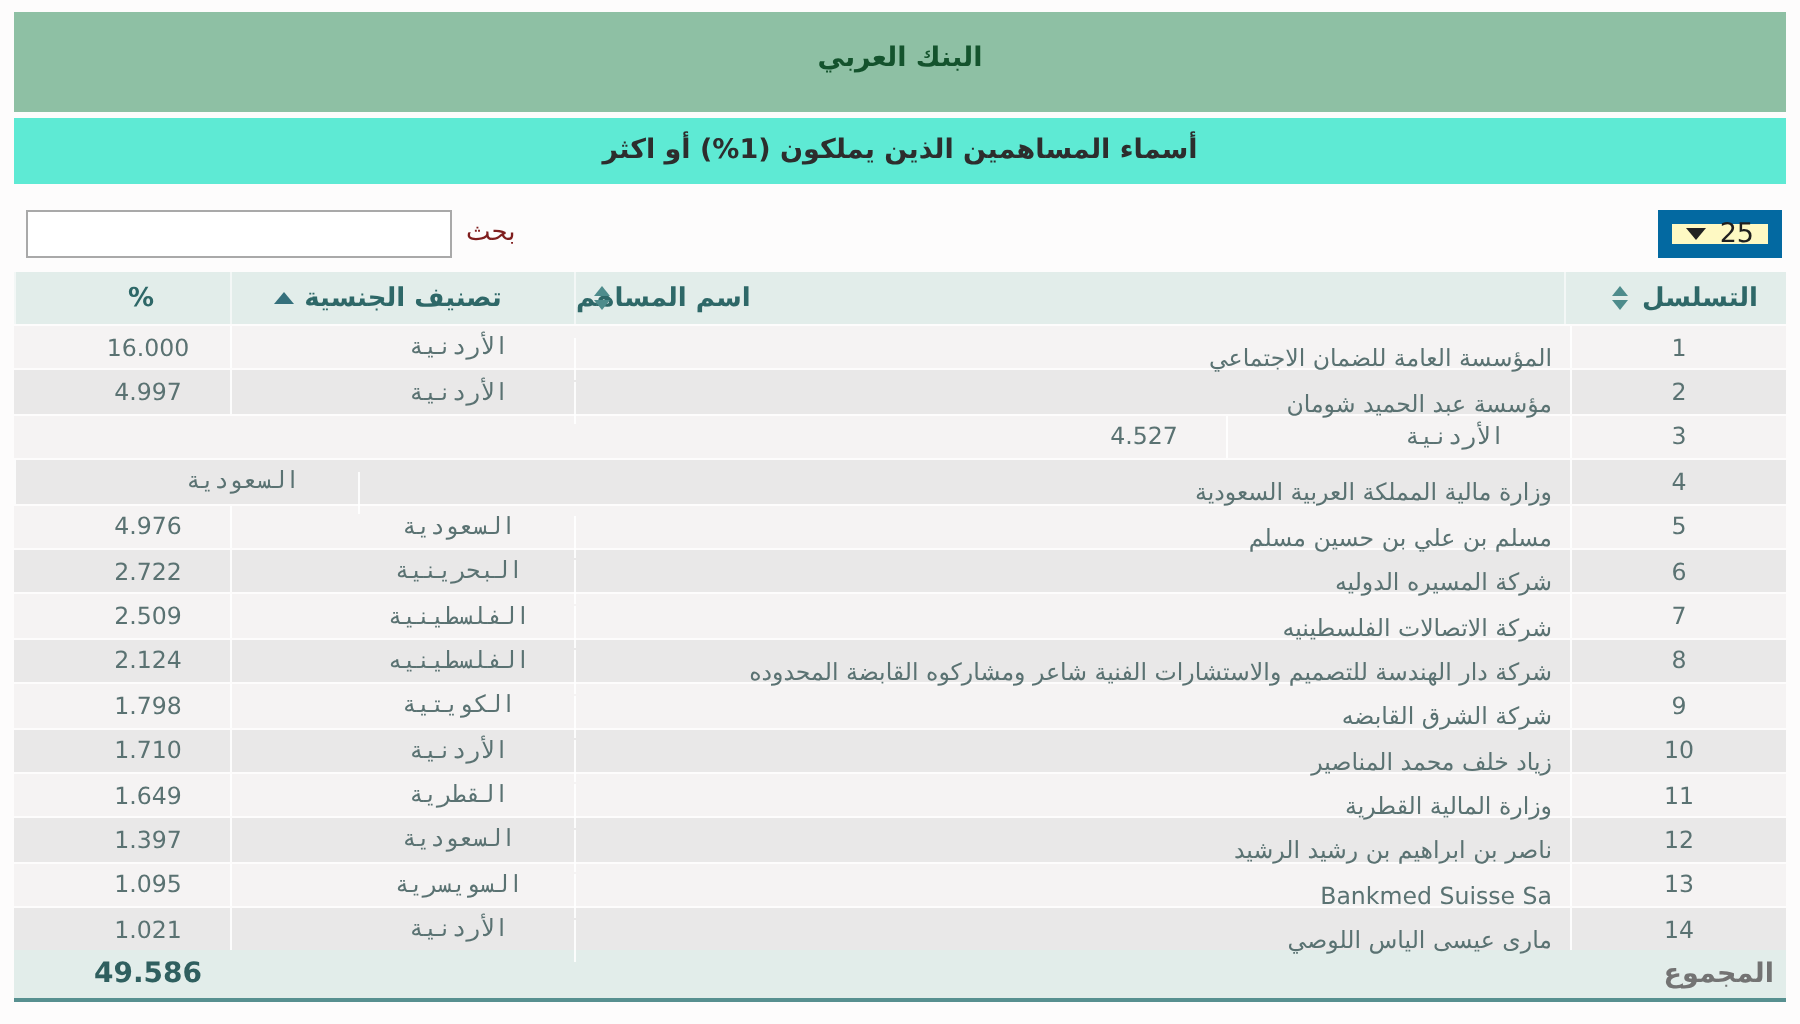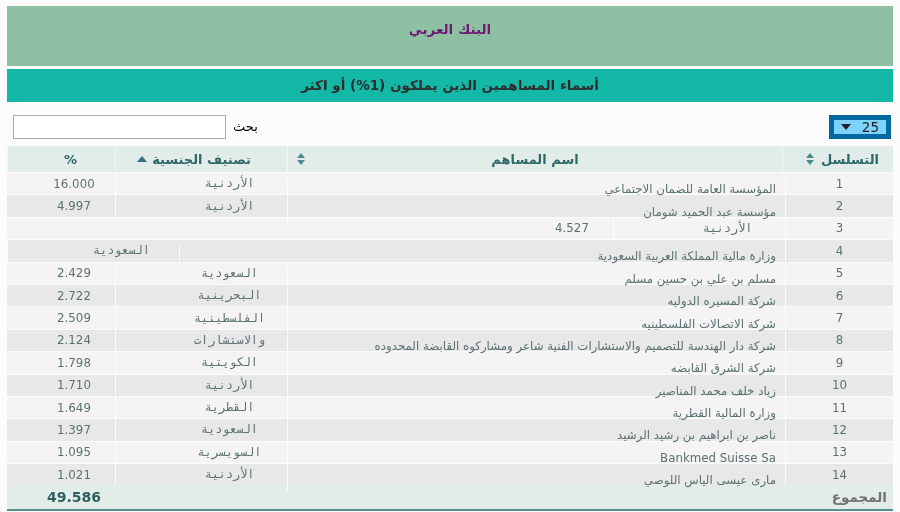--- a/index.html
+++ b/index.html
@@ -5,60 +5,60 @@
   html,body{margin:0;padding:0;background:#ffffff;}
   body{
     width:900px;height:512px;overflow:hidden;
     font-family:"DejaVu Sans","Liberation Sans",sans-serif;
     direction:rtl;background:#fdfcfc;
   }
   .page{width:900px;box-sizing:border-box;padding:6px 7px 0 7px;}
 
   
   .bank-bar{
-    height:60px;line-height:46px;background:#8ec0a4;
-    text-align:center;color:#701a75;font-weight:bold;font-size:13.5px;
+    height:50px;line-height:46px;background:#8ec0a4;
+    text-align:center;color:#14532d;font-weight:bold;font-size:13.5px;
   }
   .subtitle-bar{
-    margin-top:3px;height:33px;line-height:33px;background:#14b8a6;
+    margin-top:3px;height:33px;line-height:33px;background:#5eead4;
     text-align:center;color:#2d2d2d;font-weight:bold;font-size:13.5px;
   }
 
   
   .controls{
     margin-top:11px;height:27px;display:flex;align-items:center;
     justify-content:space-between;padding:0 2px 0 6px;
   }
   .page-size{
-    width:62px;height:24px;border:5px solid #0369a1;background:#7dd3fc;
+    width:62px;height:24px;border:7px solid #0369a1;background:#fef9c3;
     display:flex;align-items:center;justify-content:space-between;
     padding:0 7px;box-sizing:border-box;cursor:pointer;
   }
   .page-size .val{font-size:13.5px;color:#1f1f1f;}
   .caret-down{
     width:0;height:0;border-left:5px solid transparent;
     border-right:5px solid transparent;border-top:6px solid #222;
   }
   .search-group{display:flex;align-items:center;gap:7px;}
-  .search-label{font-size:13px;color:#000000;}
+  .search-label{font-size:13px;color:#7f1d1d;}
   .search-input{
     width:213px;height:24px;border:1px solid #a9a9a9;background:#fff;
     box-sizing:border-box;padding:0 6px;font-size:12px;direction:rtl;
   }
 
   
   .table{margin-top:6px;border-bottom:2px solid #579090;}
   .thead{
     position:relative;display:flex;height:26px;background:#e2edea;
     color:#2e6868;font-weight:bold;font-size:13px;align-items:center;
   }
   .thead .th{height:100%;display:flex;align-items:center;box-sizing:border-box;
     border-left:1px solid #f3f7f6;cursor:pointer;}
   .th-seq{width:111px;justify-content:flex-start;padding-right:14px;gap:7px;flex-direction:row;}
-  .th-name{flex:1;justify-content:center;position:relative;}
+  .th-name{flex:1;justify-content:flex-end;position:relative;}
   .th-nat{width:172px;justify-content:center;}
   .th-pct{width:108px;justify-content:flex-start;padding-right:38px;border-left:none;}
 
   .sort-both{display:flex;flex-direction:column;gap:2px;align-items:center;}
   .sort-both i{display:block;width:0;height:0;}
   .sort-both .u{border-left:4px solid transparent;border-right:4px solid transparent;border-bottom:5px solid #4e8c8c;}
   .sort-both .d{border-left:4px solid transparent;border-right:4px solid transparent;border-top:5px solid #4e8c8c;}
   .sort-asc{width:0;height:0;border-left:5px solid transparent;border-right:5px solid transparent;border-bottom:6px solid #35707c;}
   .abs-icon{position:absolute;top:50%;transform:translateY(-50%);}
   .icon-name-sort{left:9px;}
@@ -155,38 +155,38 @@
         </div>
         <div class="trow even">
           <div class="cell cell-seq">4</div>
           <div class="cell cell-name">وزارة مالية المملكة العربية السعودية</div>
           <div class="cell cell-nat">السعودية</div>
         </div>
         <div class="trow odd">
           <div class="cell cell-seq">5</div>
           <div class="cell cell-name">مسلم بن علي بن حسين مسلم</div>
           <div class="cell cell-nat">السعودية</div>
-          <div class="cell cell-pct">2.429</div>
+          <div class="cell cell-pct">4.976</div>
         </div>
         <div class="trow even">
           <div class="cell cell-seq">6</div>
           <div class="cell cell-name">شركة المسيره الدوليه</div>
           <div class="cell cell-nat">البحرينية</div>
           <div class="cell cell-pct">2.722</div>
         </div>
         <div class="trow odd">
           <div class="cell cell-seq">7</div>
           <div class="cell cell-name">شركة الاتصالات الفلسطينيه</div>
           <div class="cell cell-nat">الفلسطينية</div>
           <div class="cell cell-pct">2.509</div>
         </div>
         <div class="trow even">
           <div class="cell cell-seq">8</div>
           <div class="cell cell-name">شركة دار الهندسة للتصميم والاستشارات الفنية شاعر ومشاركوه القابضة المحدوده</div>
-          <div class="cell cell-nat">والاستشارات</div>
+          <div class="cell cell-nat">الفلسطينيه</div>
           <div class="cell cell-pct">2.124</div>
         </div>
         <div class="trow odd">
           <div class="cell cell-seq">9</div>
           <div class="cell cell-name">شركة الشرق القابضه</div>
           <div class="cell cell-nat">الكويتية</div>
           <div class="cell cell-pct">1.798</div>
         </div>
         <div class="trow even">
           <div class="cell cell-seq">10</div>

